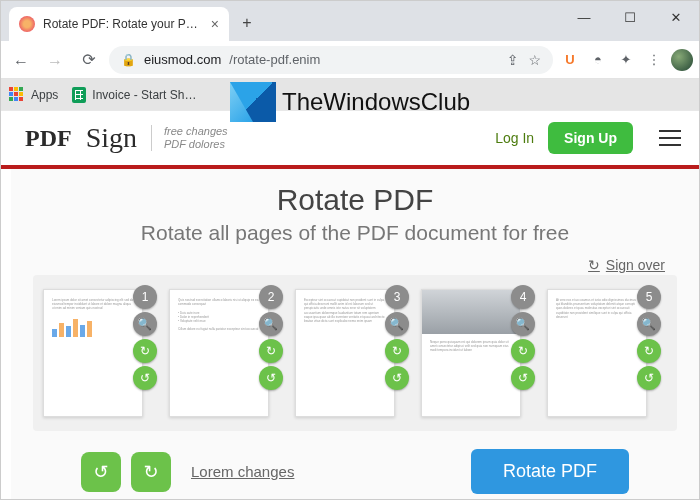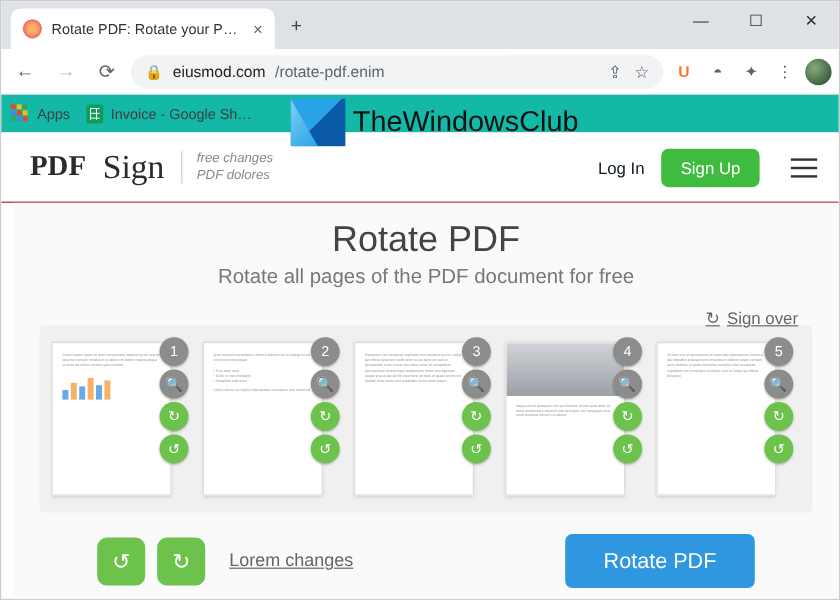--- a/index.html
+++ b/index.html
@@ -21,48 +21,48 @@
 .nav-btn.disabled { color: #bbb; }
 .omnibox { flex: 1; height: 28px; background: #f1f3f4; border-radius: 14px; display: flex; align-items: center; padding: 0 12px; gap: 8px; font-size: 13px; color: #202124; }
 .lock { color: #5f6368; font-size: 12px; }
 .url-dim { color: #5f6368; }
 .omni-right { margin-left: auto; display: flex; gap: 10px; color: #5f6368; font-size: 14px; }
 .ext-icon { width: 22px; height: 22px; display: flex; align-items: center; justify-content: center; font-size: 13px; color: #5f6368; }
 .ext-u { color: #f6792b; font-weight: bold; }
 .avatar { width: 22px; height: 22px; border-radius: 50%; background: radial-gradient(circle at 35% 35%, #8a7, #243); }
 
 
-.bookbar { height: 32px; background: #14b8a6; display: flex; align-items: center; padding: 0 8px; gap: 14px; font-size: 12px; color: #3c4043; border-bottom: 1px solid #e8e8e8; }
+.bookbar { height: 32px; background: #e5e5e5; display: flex; align-items: center; padding: 0 8px; gap: 14px; font-size: 12px; color: #3c4043; border-bottom: 1px solid #e8e8e8; }
 .bm { display: flex; align-items: center; gap: 6px; }
 .apps-icon { width: 16px; height: 16px; display: grid; grid-template-columns: repeat(3,4px); grid-template-rows: repeat(3,4px); gap: 1px; }
 .apps-icon span { background:#ea4335; }
 .apps-icon span:nth-child(2){background:#fbbc04}.apps-icon span:nth-child(3){background:#34a853}.apps-icon span:nth-child(4){background:#4285f4}.apps-icon span:nth-child(5){background:#ea4335}.apps-icon span:nth-child(6){background:#fbbc04}.apps-icon span:nth-child(7){background:#34a853}.apps-icon span:nth-child(8){background:#4285f4}.apps-icon span:nth-child(9){background:#ea4335}
 .sheets-icon { width: 14px; height: 16px; background: #0f9d58; border-radius: 2px; position: relative; }
 .sheets-icon::after { content:""; position:absolute; inset:3px; background:linear-gradient(#fff 1px,transparent 1px) 0 0/100% 4px, linear-gradient(90deg,#fff 1px,transparent 1px) 0 0/5px 100%; }
 
 
-.watermark { position: absolute; top: 82px; left: 242px; display: flex; align-items: center; gap: 6px; z-index: 50; pointer-events: none; }
+.watermark { position: absolute; top: 82px; left: 230px; display: flex; align-items: center; gap: 6px; z-index: 50; pointer-events: none; }
 .wm-logo { width: 46px; height: 40px; background: linear-gradient(135deg,#2ba3e8 50%,#0b5aa8 50%); clip-path: polygon(0 0,100% 0,100% 100%,0 100%); display:flex; }
 .wm-logo::before{content:"";width:50%;height:100%;background:linear-gradient(135deg,#7fd0f5,#2ba3e8);clip-path:polygon(0 0,100% 100%,0 100%)}
 .wm-text { font-size: 24px; color: #111; font-weight: 400; }
 
 
-.site-header { height: 58px; background: #fff; display: flex; align-items: center; padding: 0 18px 0 24px; gap: 14px; border-bottom: 1px solid #b91c1c; }
+.site-header { height: 58px; background: #fff; display: flex; align-items: center; padding: 0 18px 0 24px; gap: 14px; border-bottom: 4px solid #b91c1c; }
 .logo-pdf { font-family: Georgia, serif; font-size: 24px; font-weight: bold; color: #2b2b2b; }
 .logo-candy { font-family: "Brush Script MT", cursive; font-size: 28px; color: #2b2b2b; }
 .logo-sub { border-left: 1px solid #ccc; padding-left: 12px; font-size: 11px; font-style: italic; color: #888; line-height: 1.2; }
-.login { margin-left: auto; font-size: 14px; color: #0f172a; }
-.signup { background: #3fbc3f; color: #fff; padding: 8px 16px; border-radius: 6px; font-size: 14px; font-weight: 400; }
+.login { margin-left: auto; font-size: 14px; color: #4d7c0f; }
+.signup { background: #3fbc3f; color: #fff; padding: 8px 16px; border-radius: 6px; font-size: 14px; font-weight: 700; }
 .burger { width: 22px; height: 16px; display: flex; flex-direction: column; justify-content: space-between; margin-left: 12px; }
 .burger span { height: 2px; background: #333; }
 
 
 .page { background: #fafafa; padding: 14px 22px 0; position: relative; height: 332px; margin-left: 10px; }
 h1 { text-align: center; font-size: 30px; color: #444; font-weight: 400; margin-bottom: 4px; }
-.subtitle { text-align: center; font-size: 17px; color: #777; margin-bottom: 14px; }
+.subtitle { text-align: center; font-size: 21px; color: #777; margin-bottom: 14px; }
 .startover { position: absolute; right: 34px; top: 88px; font-size: 14px; color: #666; text-decoration: underline; display: flex; align-items: center; gap: 6px; }
 
 
 .thumbs { background: #f0f0f0; border-radius: 4px; padding: 14px 10px; display: flex; gap: 16px; margin-top: 30px; overflow: hidden; }
 .thumb { position: relative; flex: 0 0 110px; }
 .pageimg { width: 100px; height: 128px; background: #fff; border: 1px solid #ddd; box-shadow: 0 1px 3px rgba(0,0,0,.15); padding: 8px; font-size: 3px; color: #999; line-height: 1.4; overflow: hidden; }
 .pageimg .bars { display:flex; gap:2px; align-items:flex-end; height:20px; margin-top:6px;}
 .pageimg .bars span{width:5px;background:#f7b267}.pageimg .bars span:nth-child(odd){background:#6aa9e9}
 .thumb-ctrl { position: absolute; right: -4px; top: -4px; display: flex; flex-direction: column; gap: 3px; }
 .ctl { width: 24px; height: 24px; border-radius: 50%; display: flex; align-items: center; justify-content: center; color: #fff; font-size: 12px; box-shadow: 0 1px 2px rgba(0,0,0,.3); }
@@ -124,21 +124,21 @@
         <span></span>
         <span></span>
         <span></span>
         <span></span>
         <span></span>
       </div>
     <span>Apps</span>
   </div>
   <div class="bm">
     <div class="sheets-icon"></div>
-    <span>Invoice - Google Sh…</span>
+    <span>Invoice - Start Sh…</span>
   </div>
 </div>
 
 <div class="watermark">
   <div class="wm-logo"></div>
   <div class="wm-text">TheWindowsClub</div>
 </div>
 
 <div class="site-header">
   <span class="logo-pdf">PDF</span>

